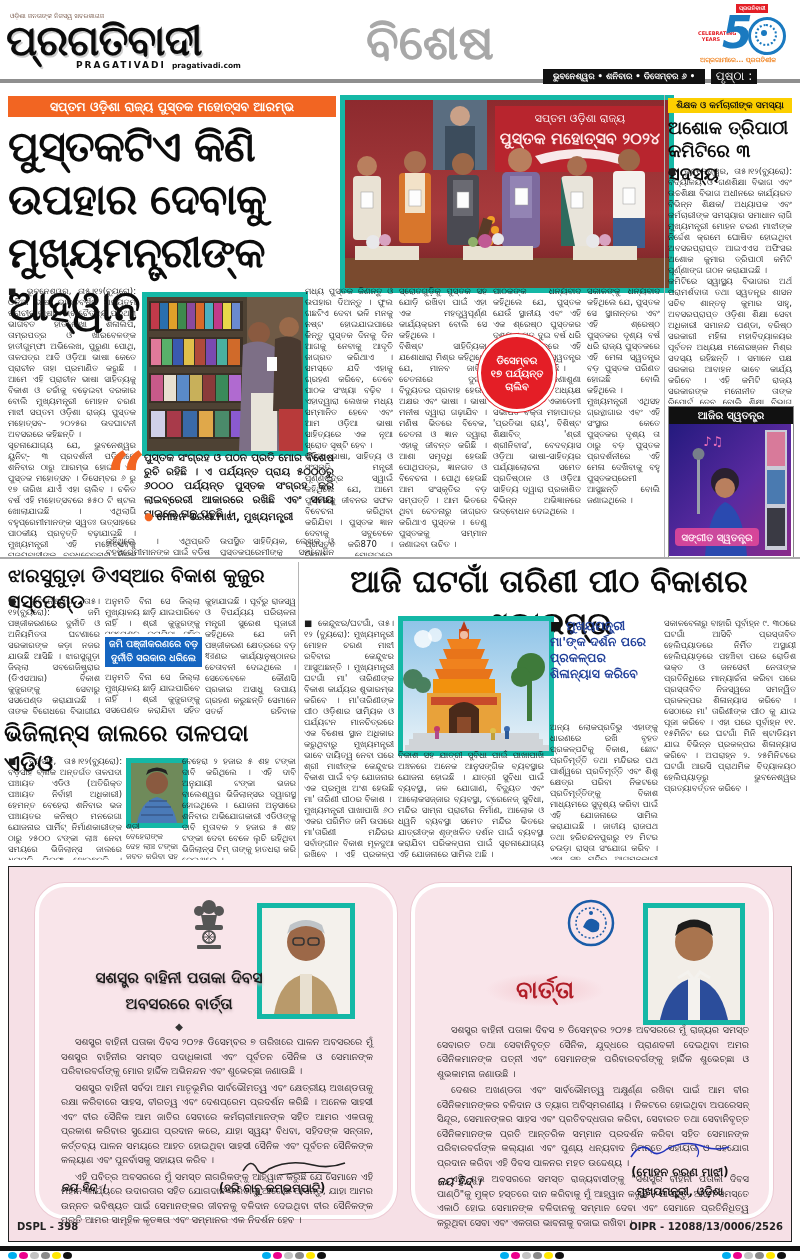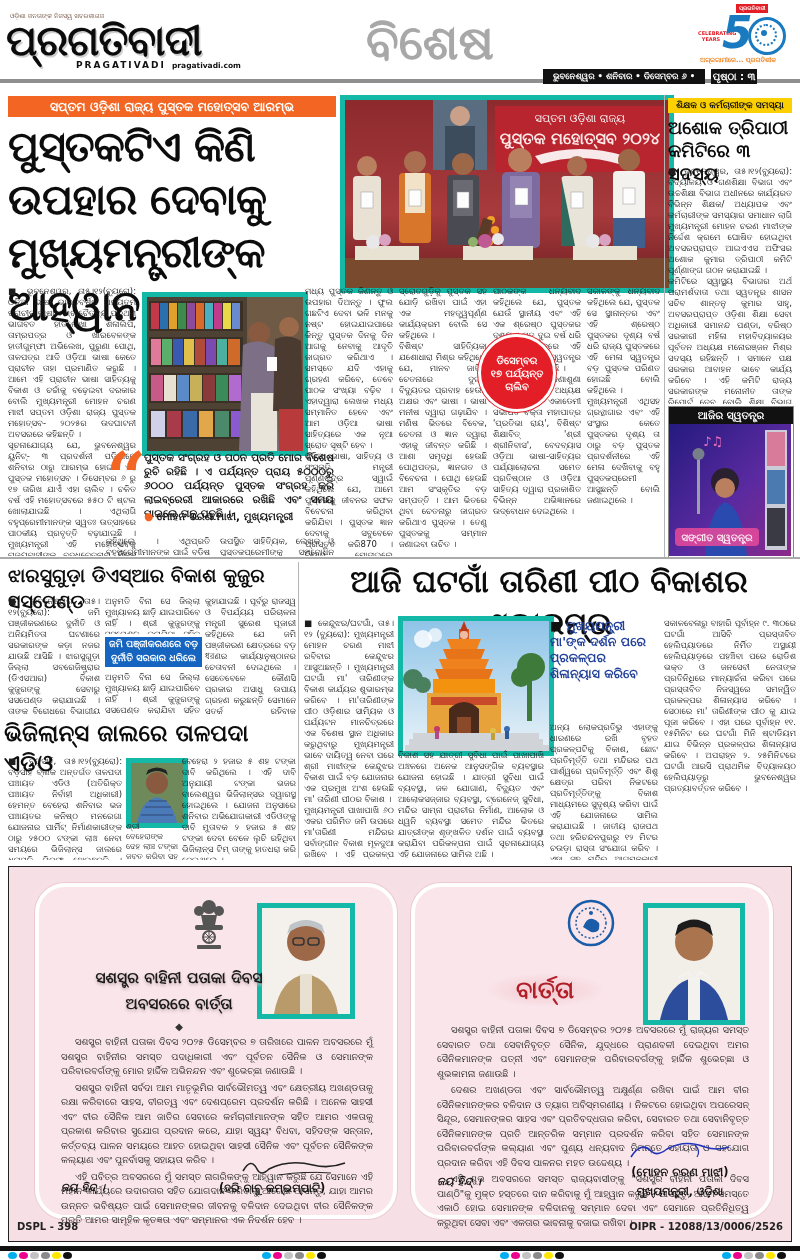--- a/index.html
+++ b/index.html
@@ -45,21 +45,21 @@
     <div class="abs" style="left:26px;top:6px;font-size:44px;line-height:46px;font-weight:900;color:#1a7ac0;font-style:italic;">5</div>
     <div class="abs" style="left:52px;top:13px;width:32px;height:32px;border:3px solid #1a7ac0;border-radius:50%;">
       <div class="abs" style="left:4px;top:4px;width:18px;height:18px;border:2px dotted #1a7ac0;border-radius:50%;"></div>
       <div class="abs" style="left:10px;top:10px;width:6px;height:6px;background:#1a7ac0;border-radius:50%;"></div>
     </div>
     <div class="abs" style="left:4px;top:52px;width:88px;font-size:6.5px;color:#f0821e;font-weight:bold;">ଅଗ୍ରଗାମୀରେ... ପ୍ରଗତିଶୀଳ</div>
   </div>
 
   <div class="abs" style="left:0;top:79px;width:800px;height:4px;background:#8f8f8f;"></div>
   <div class="abs" style="left:543px;top:69px;width:162px;height:15px;background:#111;color:#fff;font-size:8.5px;font-weight:bold;text-align:center;line-height:14px;">ଭୁବନେଶ୍ୱର • ଶନିବାର • ଡିସେମ୍ବର ୬ • ୨୦୨୫</div>
-  <div class="abs" style="left:711px;top:69px;width:46px;height:15px;background:#111;color:#fff;font-size:10px;font-weight:bold;text-align:center;line-height:15px;">ପୃଷ୍ଠା : ୩</div>
+  <div class="abs" style="left:711px;top:69px;width:46px;height:15px;background:#111;color:#fff;font-size:12px;font-weight:normal;text-align:center;line-height:15px;">ପୃଷ୍ଠା : ୩</div>
 
   <div class="abs kicker" style="left:8px;top:96px;width:328px;height:21px;background:#f26522;font-size:12.5px;line-height:21px;">ସପ୍ତମ ଓଡ଼ିଶା ରାଜ୍ୟ ପୁସ୍ତକ ମହୋତ୍ସବ ଆରମ୍ଭ</div>
   <div class="abs headline" style="left:8px;top:120px;width:330px;font-size:42px;line-height:53px;letter-spacing:-1px;">ପୁସ୍ତକଟିଏ କିଣି
 ଉପହାର ଦେବାକୁ
 ମୁଖ୍ୟମନ୍ତ୍ରୀଙ୍କ ଆହ୍ୱାନ</div>
 
   <div class="abs photo" style="left:340px;top:95px;width:324px;height:188px;">
     <svg width="324" height="188" viewBox="0 0 324 188">
       <defs>
         <linearGradient id="bgred" x1="0" y1="0" x2="0" y2="1">

